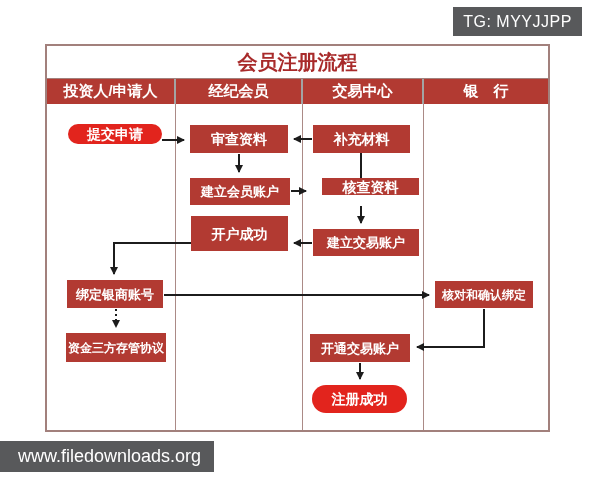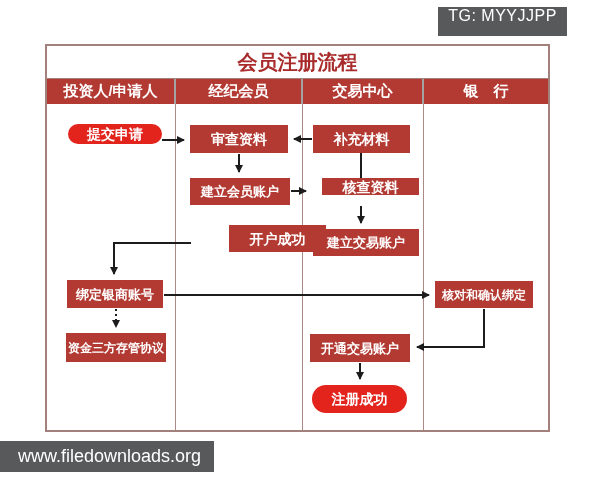--- a/index.html
+++ b/index.html
@@ -5,23 +5,23 @@
   html,body { margin:0; padding:0; }
   body {
     width:600px; height:480px; position:relative; overflow:hidden;
     background:#ffffff;
     font-family:"Liberation Sans","DejaVu Sans",sans-serif;
   }
   .stage { position:absolute; inset:0; }
 
   
   .badge {
-    position:absolute; left:438px; top:7px; width:129px; height:29px;
+    position:absolute; left:453px; top:7px; width:129px; height:29px;
     background:#58595b; color:#ffffff; font-size:16px; letter-spacing:.5px;
-    display:flex; align-items:flex-start; justify-content:center;
+    display:flex; align-items:center; justify-content:center;
   }
   .watermark {
     position:absolute; left:0; top:441px; width:214px; height:31px;
     background:#58595b; color:#ffffff; font-size:18px;
     display:flex; align-items:center; padding-left:18px; box-sizing:border-box;
   }
 
   
   .frame {
     position:absolute; left:45px; top:44px; width:505px; height:388px;
@@ -57,21 +57,21 @@
     box-sizing:border-box; text-align:center; line-height:1;
   }
   .rect { background:#b23a32; }
   .pill { background:#e2241d; border-radius:16px; }
 
   .n0  { left:68px;  top:124px; width:94px;  height:20px; }
   .n1  { left:190px; top:125px; width:98px;  height:28px; }
   .n2  { left:313px; top:125px; width:97px;  height:28px; }
   .n3  { left:190px; top:178px; width:100px; height:27px; font-size:13px; }
   .n4  { left:322px; top:178px; width:97px;  height:17px; }
-  .n5  { left:191px; top:225px; width:97px;  height:27px;margin-left:38px; }
+  .n5  { left:191px; top:216px; width:97px;  height:35px; }
   .n6  { left:313px; top:229px; width:106px;  height:27px; font-size:13px; }
   .n7  { left:67px;  top:280px; width:96px;  height:28px; font-size:13px; }
   .n8  { left:435px; top:281px; width:98px;  height:27px; font-size:12px; }
   .n9  { left:66px;  top:333px; width:100px; height:29px; font-size:12px; }
   .n10 { left:310px; top:334px; width:100px; height:28px; font-size:13px; }
   .n11 { left:312px; top:385px; width:95px;  height:28px; border-radius:14px; }
 
   .arrows { position:absolute; left:0; top:0; pointer-events:none; }
 </style>
 </head>

